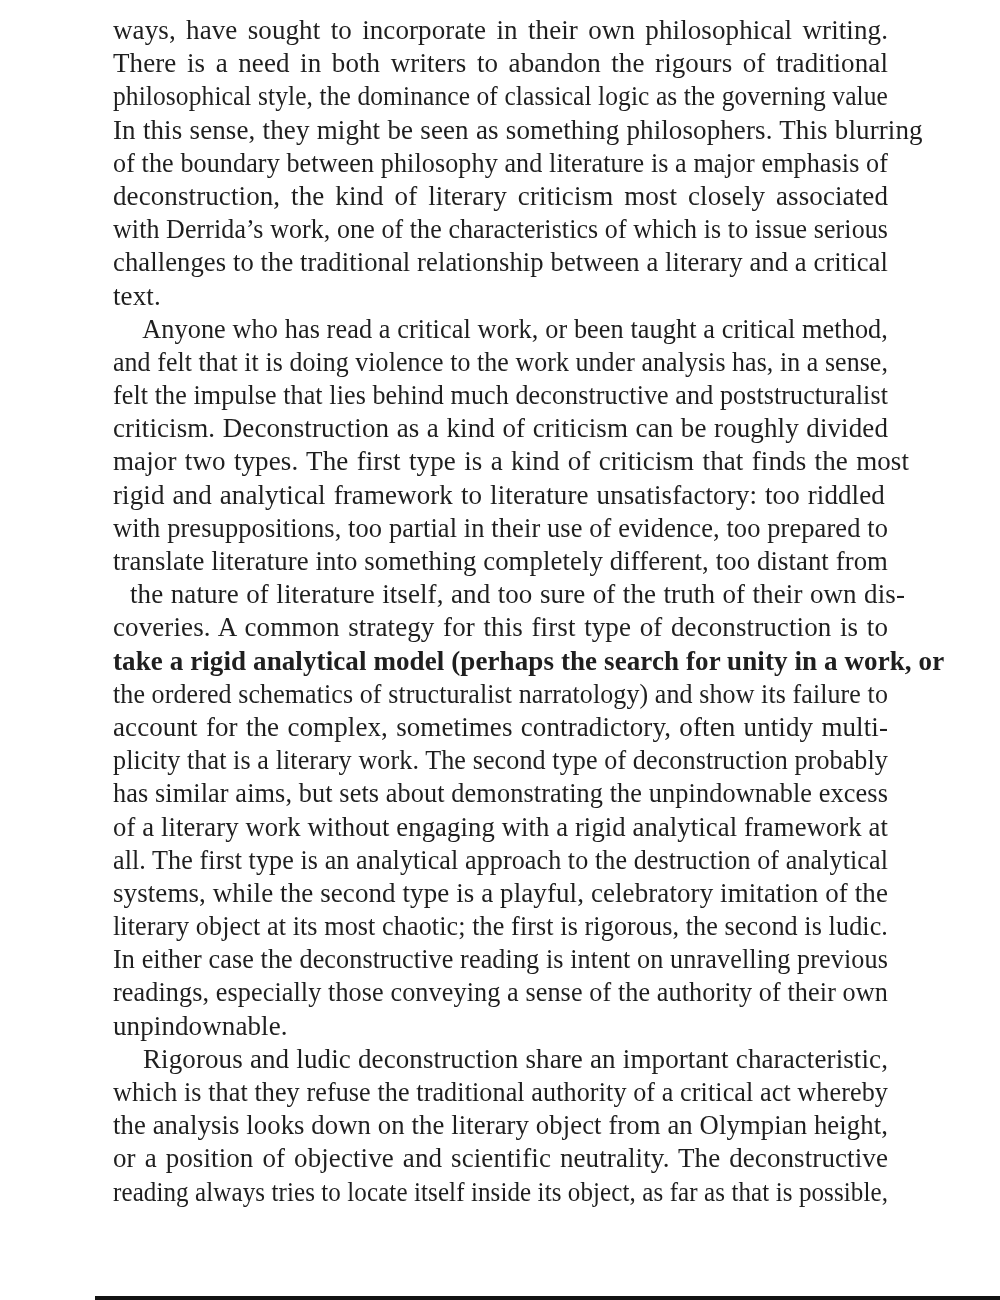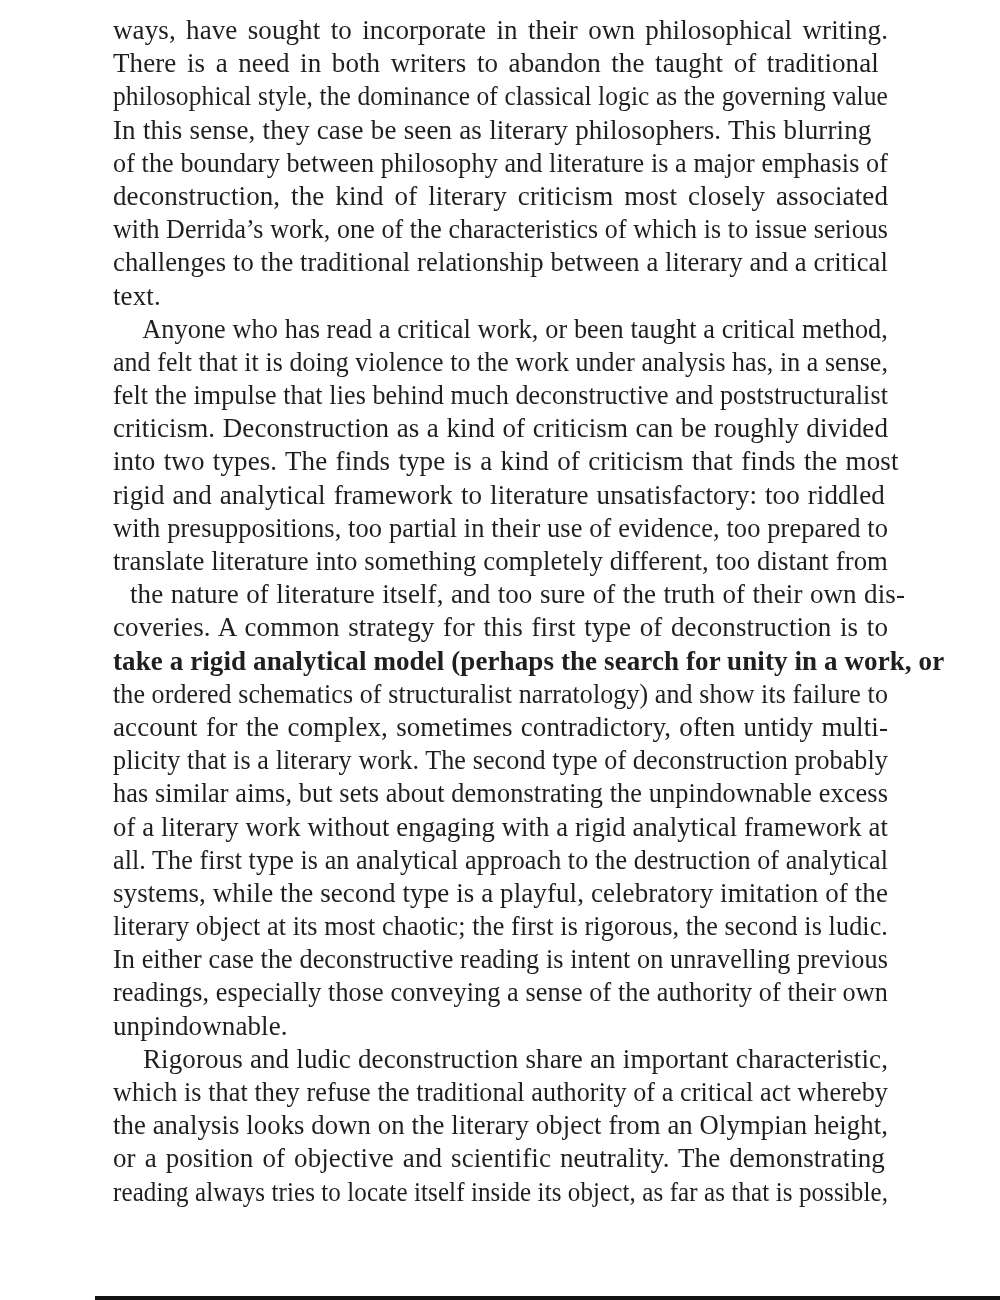--- a/index.html
+++ b/index.html
@@ -46,50 +46,50 @@
     height: 4px;
     background: #121212;
   }
 </style>
 </head>
 <body>
 
 <div class="page">
   <div class="text-block" id="text-block">
       <div class="line"><span style="word-spacing: 3.45312px;">ways, have sought to incorporate in their own philosophical writing.</span></div>
-      <div class="line"><span style="word-spacing: 3.64974px;">There is a need in both writers to abandon the taught of traditional</span></div>
+      <div class="line"><span style="word-spacing: 3.64974px;">There is a need in both writers to abandon the rigours of traditional</span></div>
       <div class="line"><span style="transform: scaleX(0.943827);">philosophical style, the dominance of classical logic as the governing value</span></div>
-      <div class="line"><span style="word-spacing: 0.370739px;">In this sense, they case be seen as literary philosophers. This blurring</span></div>
+      <div class="line"><span style="word-spacing: 0.370739px;">In this sense, they might be seen as something philosophers. This blurring</span></div>
       <div class="line"><span style="transform: scaleX(0.967258);">of the boundary between philosophy and literature is a major emphasis of</span></div>
       <div class="line"><span style="word-spacing: 4.05469px;">deconstruction, the kind of literary criticism most closely associated</span></div>
       <div class="line"><span style="transform: scaleX(0.961352);">with Derrida’s work, one of the characteristics of which is to issue serious</span></div>
       <div class="line"><span style="transform: scaleX(0.9844);">challenges to the traditional relationship between a literary and a critical</span></div>
       <div class="line"><span>text.</span></div>
       <div class="line indent"><span style="transform: scaleX(0.97213);">Anyone who has read a critical work, or been taught a critical method,</span></div>
       <div class="line"><span style="transform: scaleX(0.957529);">and felt that it is doing violence to the work under analysis has, in a sense,</span></div>
       <div class="line"><span style="transform: scaleX(0.965037);">felt the impulse that lies behind much deconstructive and poststructuralist</span></div>
       <div class="line"><span style="word-spacing: 0.684375px;">criticism. Deconstruction as a kind of criticism can be roughly divided</span></div>
-      <div class="line"><span style="word-spacing: 1.46763px;">into two types. The finds type is a kind of criticism that finds the most</span></div>
+      <div class="line"><span style="word-spacing: 1.46763px;">major two types. The first type is a kind of criticism that finds the most</span></div>
       <div class="line"><span style="word-spacing: 1.12109px;">rigid and analytical framework to literature unsatisfactory: too riddled</span></div>
       <div class="line"><span style="transform: scaleX(0.979695);">with presuppositions, too partial in their use of evidence, too prepared to</span></div>
       <div class="line"><span style="transform: scaleX(0.989862);">translate literature into something completely different, too distant from</span></div>
       <div class="line"><span style="word-spacing: 0.5625px; margin-left: 17px;">the nature of literature itself, and too sure of the truth of their own dis-</span></div>
       <div class="line"><span style="word-spacing: 1.77699px;">coveries. A common strategy for this first type of deconstruction is to</span></div>
       <div class="line"><span style="transform: scaleX(0.99996); font-weight: bold;">take a rigid analytical model (perhaps the search for unity in a work, or</span></div>
       <div class="line"><span style="transform: scaleX(0.962303);">the ordered schematics of structuralist narratology) and show its failure to</span></div>
       <div class="line"><span style="word-spacing: 1.38086px;">account for the complex, sometimes contradictory, often untidy multi-</span></div>
       <div class="line"><span style="transform: scaleX(0.966579);">plicity that is a literary work. The second type of deconstruction probably</span></div>
       <div class="line"><span style="transform: scaleX(0.973675);">has similar aims, but sets about demonstrating the unpindownable excess</span></div>
       <div class="line"><span style="transform: scaleX(0.987635);">of a literary work without engaging with a rigid analytical framework at</span></div>
       <div class="line"><span style="transform: scaleX(0.965394);">all. The first type is an analytical approach to the destruction of analytical</span></div>
       <div class="line"><span style="transform: scaleX(0.998892);">systems, while the second type is a playful, celebratory imitation of the</span></div>
       <div class="line"><span style="transform: scaleX(0.96805);">literary object at its most chaotic; the first is rigorous, the second is ludic.</span></div>
       <div class="line"><span style="transform: scaleX(0.969659);">In either case the deconstructive reading is intent on unravelling previous</span></div>
       <div class="line"><span style="transform: scaleX(0.969754);">readings, especially those conveying a sense of the authority of their own</span></div>
       <div class="line"><span>unpindownable.</span></div>
       <div class="line indent"><span style="word-spacing: 0.274554px;">Rigorous and ludic deconstruction share an important characteristic,</span></div>
       <div class="line"><span style="transform: scaleX(0.967654);">which is that they refuse the traditional authority of a critical act whereby</span></div>
       <div class="line"><span style="transform: scaleX(0.988599);">the analysis looks down on the literary object from an Olympian height,</span></div>
-      <div class="line"><span style="word-spacing: 2.08681px;">or a position of objective and scientific neutrality. The demonstrating</span></div>
+      <div class="line"><span style="word-spacing: 2.08681px;">or a position of objective and scientific neutrality. The deconstructive</span></div>
       <div class="line"><span style="transform: scaleX(0.926826);">reading always tries to locate itself inside its object, as far as that is possible,</span></div>
     </div>
   <div class="bottom-rule"></div>
 </div>
 
 </body></html>

